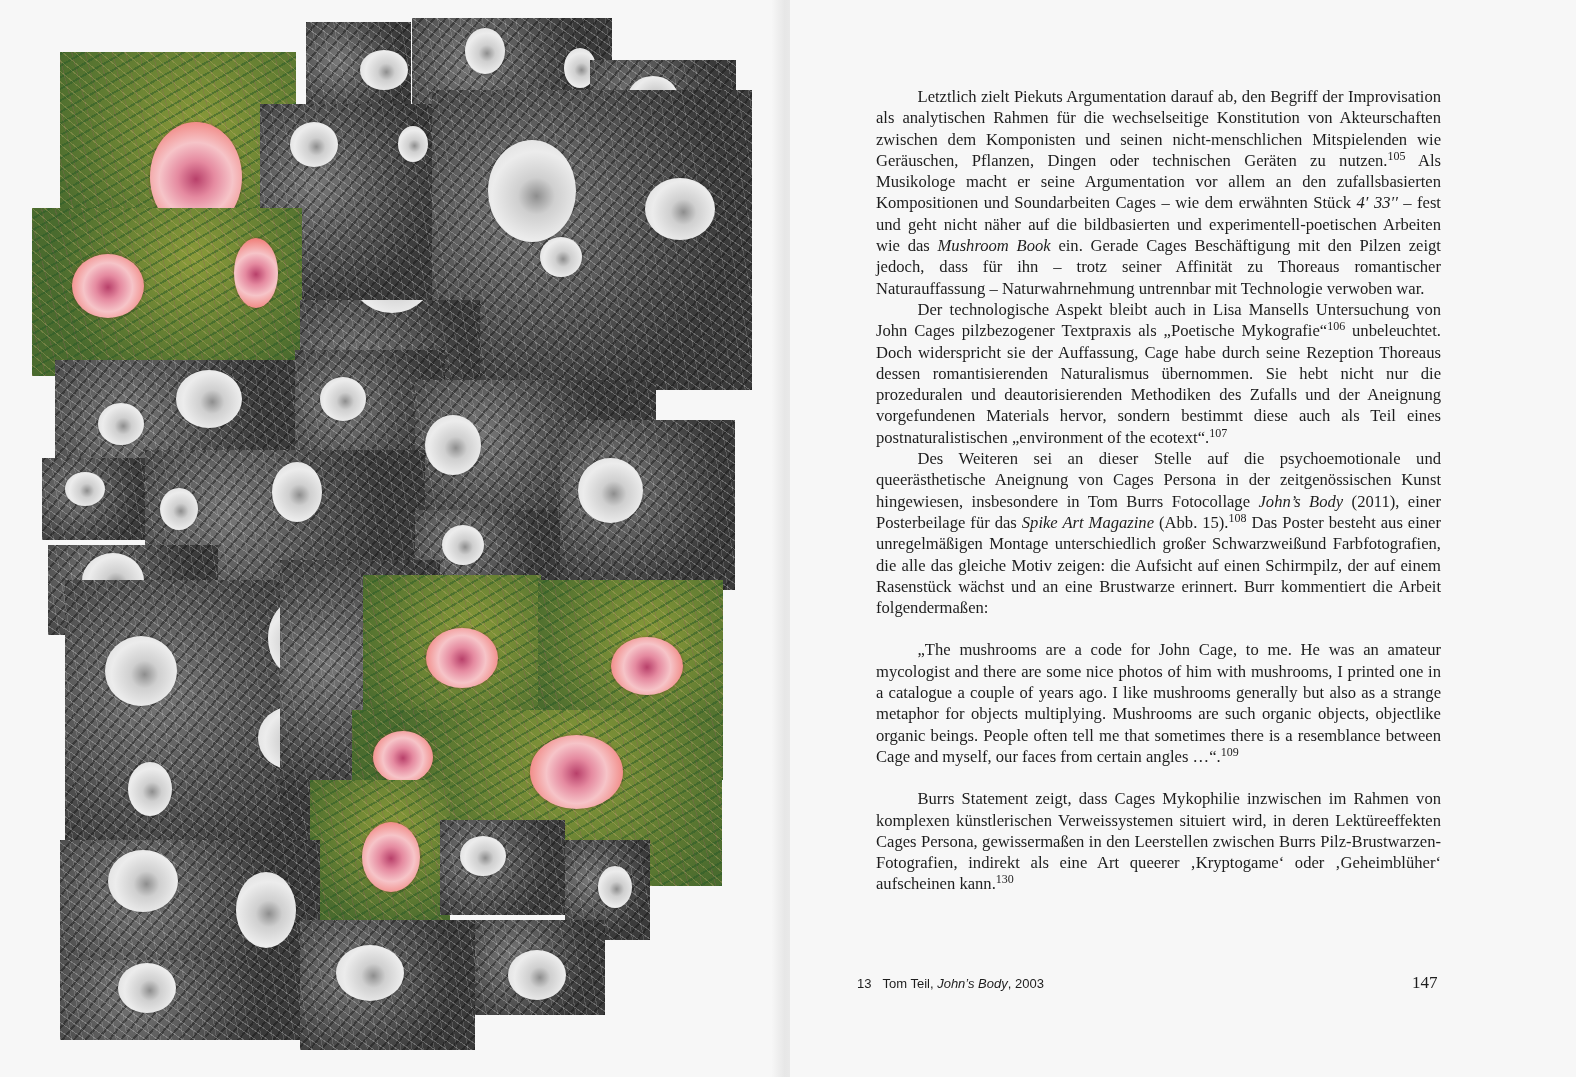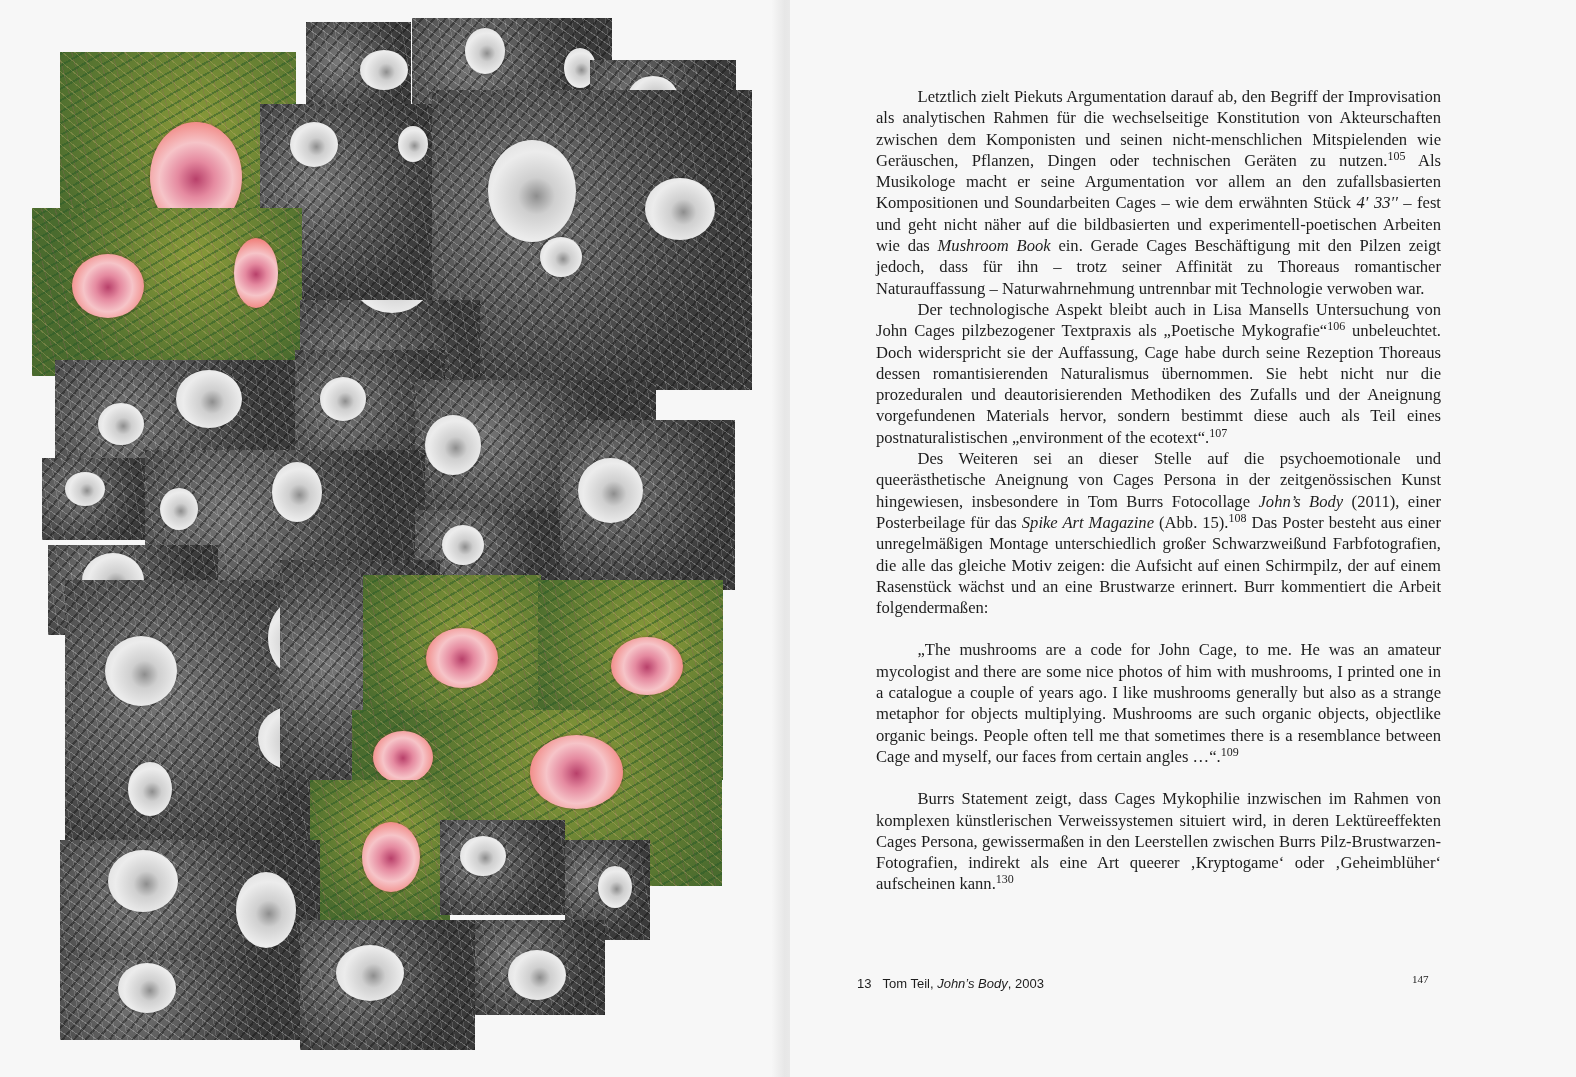--- a/index.html
+++ b/index.html
@@ -29,21 +29,21 @@
   .mush.red{background:radial-gradient(circle at 50% 52%,#b8406a 0,#e58aa0 25%,#f6c4c8 50%,#f07e78 85%,#e35a52 100%);box-shadow:0 0 3px rgba(80,0,0,.4);}
 
   .text-block{position:absolute;left:876px;top:86px;width:565px;font-size:16.6px;line-height:21.3px;color:#1d1d1d;text-align:justify;}
   .text-block p{margin:0;text-indent:2.5em;}
   .text-block .quote{margin:21px 0 21px 0;}
   sup{font-size:12px;vertical-align:6px;line-height:0;}
   i{font-style:italic;}
 
   .caption{position:absolute;left:857px;top:976px;font-family:"Liberation Sans","DejaVu Sans",sans-serif;font-size:13px;color:#1d1d1d;}
   .caption .num{margin-right:11px;}
-  .page-number{position:absolute;left:1412px;top:973px;font-size:11px;color:#1d1d1d;}
+  .page-number{position:absolute;left:1412px;top:973px;font-size:17px;color:#1d1d1d;}
 </style>
 </head>
 <body>
 
 <div class="page page-left">
   <div class="collage" id="collage">
       <div class="tile color" style="left: 60px; top: 52px; width: 236px; height: 260px;">
         <div class="mush red" style="left: 90px; top: 70px; width: 92px; height: 110px;"></div>
       </div>
       <div class="tile bw" style="left: 306px; top: 22px; width: 105px; height: 100px;">

